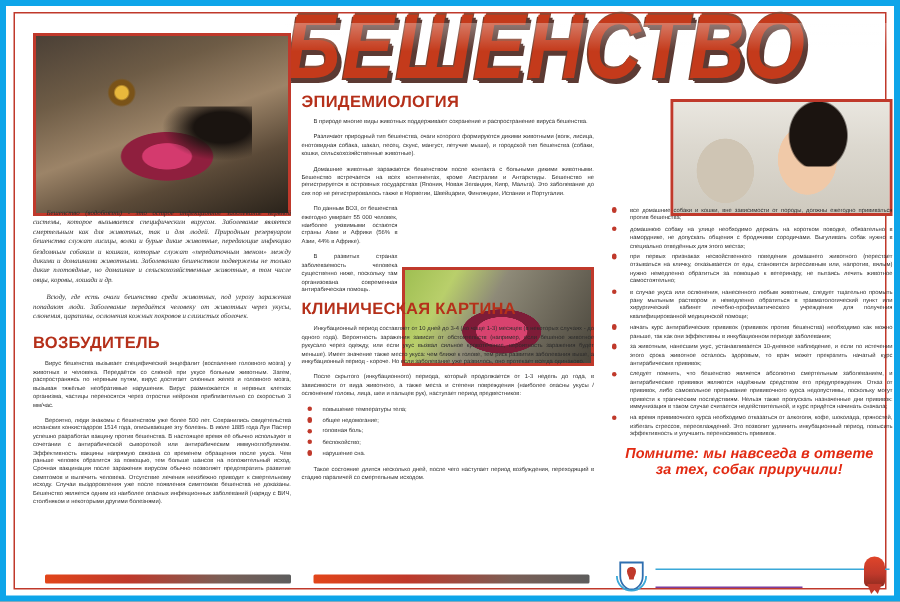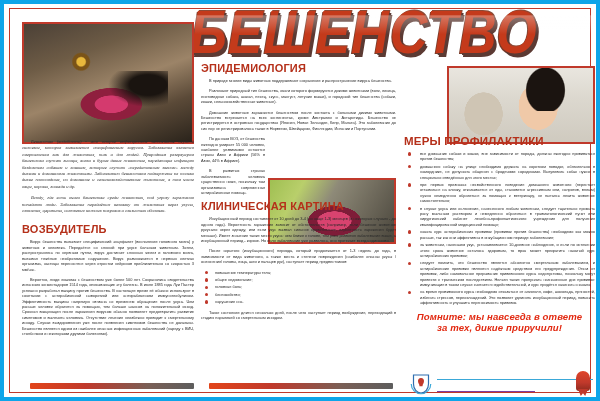--- a/index.html
+++ b/index.html
@@ -179,36 +179,35 @@
       <li>общее недомогание;</li>
       <li>головная боль;</li>
       <li>беспокойство;</li>
       <li>нарушение сна.</li>
     </ul>
 
     <p class="body">Такое состояние длится несколько дней, после чего наступает период возбуждения, переходящий в стадию параличей со смертельным исходом.</p>
   </div>
 
   <div class="col" id="col-right">
-    <h2 class="head big">МЕРЫ ПРОФИЛАКТИКИ</h2>
 
     <ul class="bul tight">
       <li>все домашние собаки и кошки, вне зависимости от породы, должны ежегодно прививаться против бешенства;</li>
       <li>домашнюю собаку на улице необходимо держать на коротком поводке, обязательно в наморднике, не допускать общения с бродячими сородичами. Выгуливать собак нужно в специально отведённых для этого местах;</li>
       <li>при первых признаках несвойственного поведения домашнего животного (перестает отзываться на кличку, отказывается от еды, становится агрессивным или, напротив, вялым) нужно немедленно обратиться за помощью к ветеринару, не пытаясь лечить животное самостоятельно;</li>
       <li>в случае укуса или ослюнения, нанесенного любым животным, следует тщательно промыть рану мыльным раствором и немедленно обратиться в травматологический пункт или хирургический кабинет лечебно-профилактического учреждения для получения квалифицированной медицинской помощи;</li>
       <li>начать курс антирабических прививок (прививок против бешенства) необходимо как можно раньше, так как они эффективны в инкубационном периоде заболевания;</li>
       <li>за животным, нанесшим укус, устанавливается 10-дневное наблюдение, и если по истечении этого срока животное осталось здоровым, то врач может прекратить начатый курс антирабических прививок;</li>
       <li>следует помнить, что бешенство является абсолютно смертельным заболеванием, и антирабические прививки являются надёжным средством его предупреждения. Отказ от прививок, либо самовольное прерывание прививочного курса недопустимы, поскольку могут привести к трагическим последствиям. Нельзя также пропускать назначенные дни прививок: иммунизация в таком случае считается недействительной, и курс придётся начинать сначала;</li>
       <li>на время прививочного курса необходимо отказаться от алкоголя, кофе, шоколада, пряностей, избегать стрессов, переохлаждений. Это позволит удлинить инкубационный период, повысить эффективность и улучшить переносимость прививок.</li>
     </ul>
 
     <div class="remember">
       <div>Помните: мы навсегда в ответе</div>
-      <div>за тех, дикие приручили!</div>
+      <div>за тех, собак приручили!</div>
     </div>
   </div>
 
   <div class="rule" id="rule-left"></div>
   <div class="rule" id="rule-mid"></div>
 
   <div class="sign">
     <svg class="logo" viewBox="0 0 32 32">
       <path d="M6 4 h20 v12 a10 12 0 0 1 -10 12 a10 12 0 0 1 -10 -12 z" fill="#ffffff" stroke="#2f6fb0" stroke-width="1.6"></path>
       <path d="M16 8 c3 0 4 2 4 4 c0 3 -2 4 -2 7 h-4 c0 -3 -2 -4 -2 -7 c0 -2 1 -4 4 -4 z" fill="#c0392b"></path>

